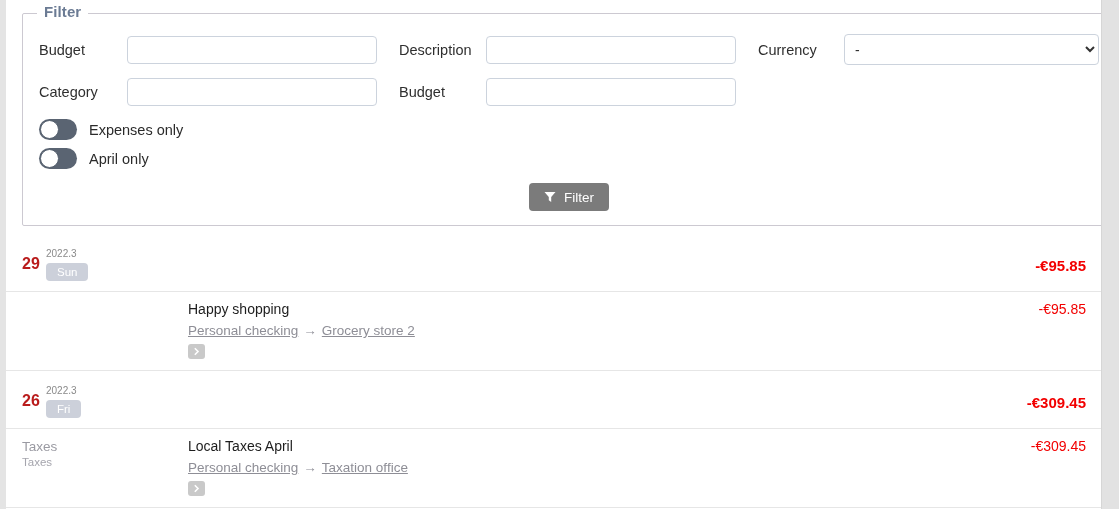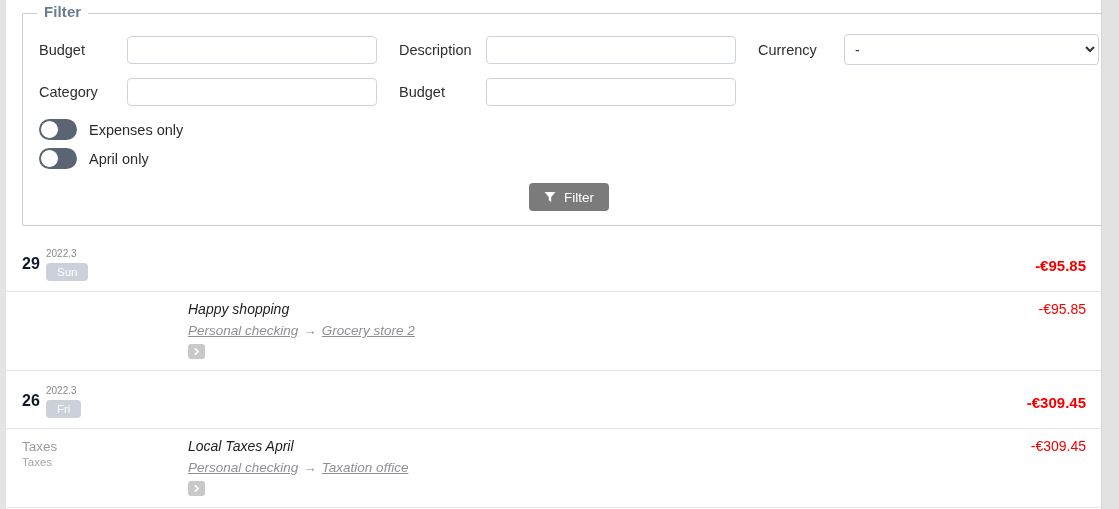--- a/index.html
+++ b/index.html
@@ -158,21 +158,21 @@
   .group-head {
     display: flex;
     align-items: flex-start;
     padding: 6px 16px 7px 16px;
     border-bottom: 1px solid #e6e6e6;
     min-height: 38px;
   }
   .gh-day {
     font-size: 16px;
     font-weight: bold;
-    color: #0f172a;
+    color: #b91c1c;
     width: 24px;
     padding-top: 9px;
     flex: 0 0 auto;
   }
   .gh-dt { flex: 0 0 auto; }
   .gh-ym {
     font-size: 10px;
     color: #8a8a8a;
     line-height: 15px;
   }
@@ -210,21 +210,21 @@
   .tx-cat-main {
     font-size: 13.5px;
     color: #9a9aa2;
     line-height: 17px;
   }
   .tx-cat-sub {
     font-size: 11.5px;
     color: #a5a5ad;
     line-height: 15px;
   }
-  .tx-body { flex: 1 1 auto; font-style: italic; }
+  .tx-body { flex: 1 1 auto; }
   .tx-desc {
     font-size: 14px;
     color: #1d1d1d;
     line-height: 19px;
   }
   .tx-accounts {
     margin-top: 2px;
     font-size: 13.5px;
     line-height: 19px;
     display: flex;

